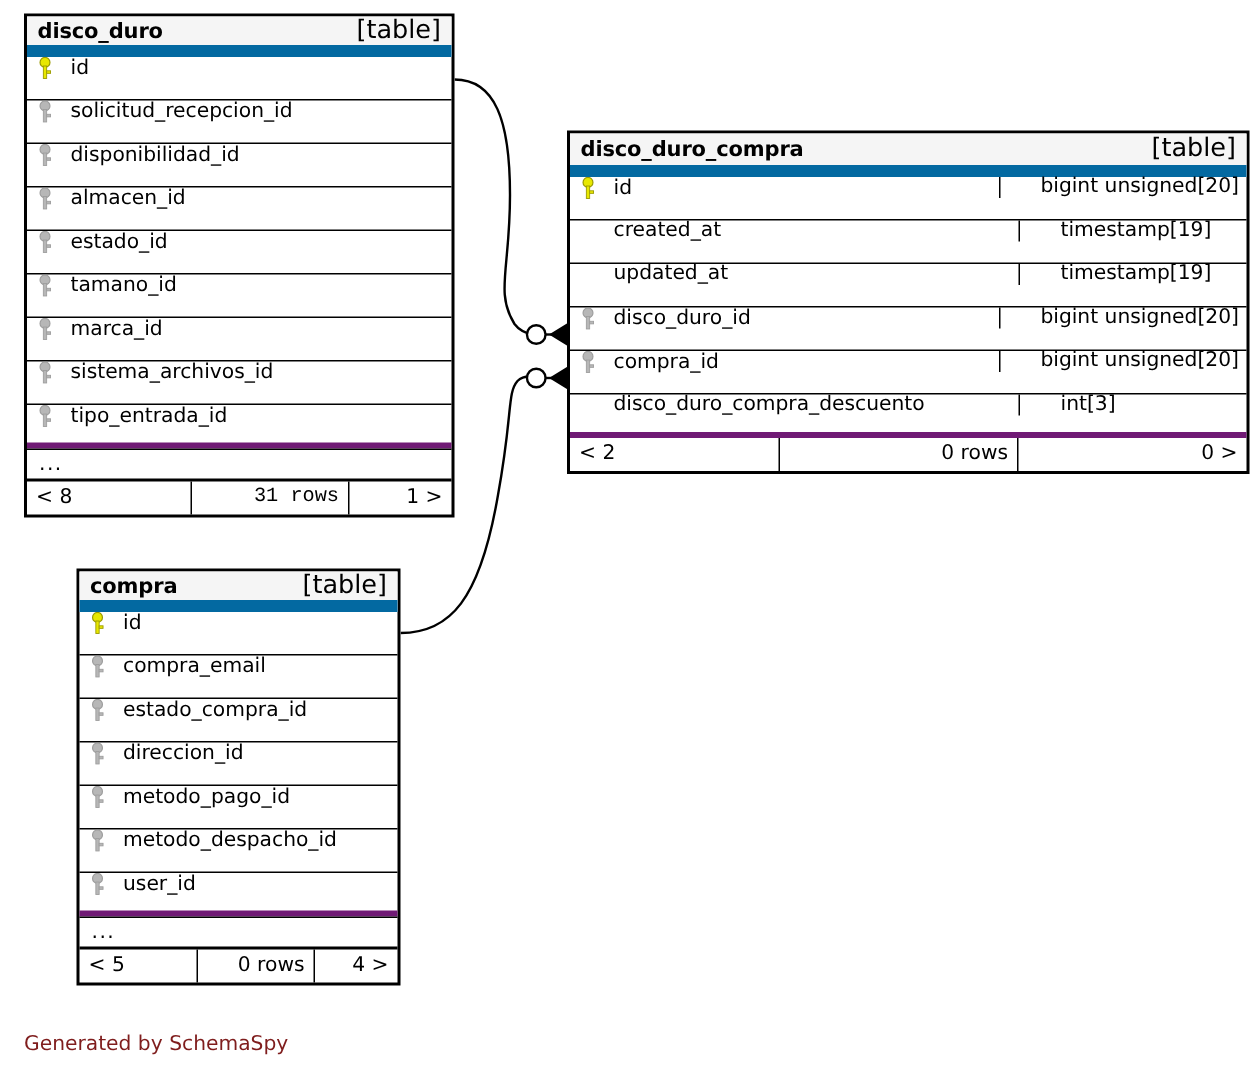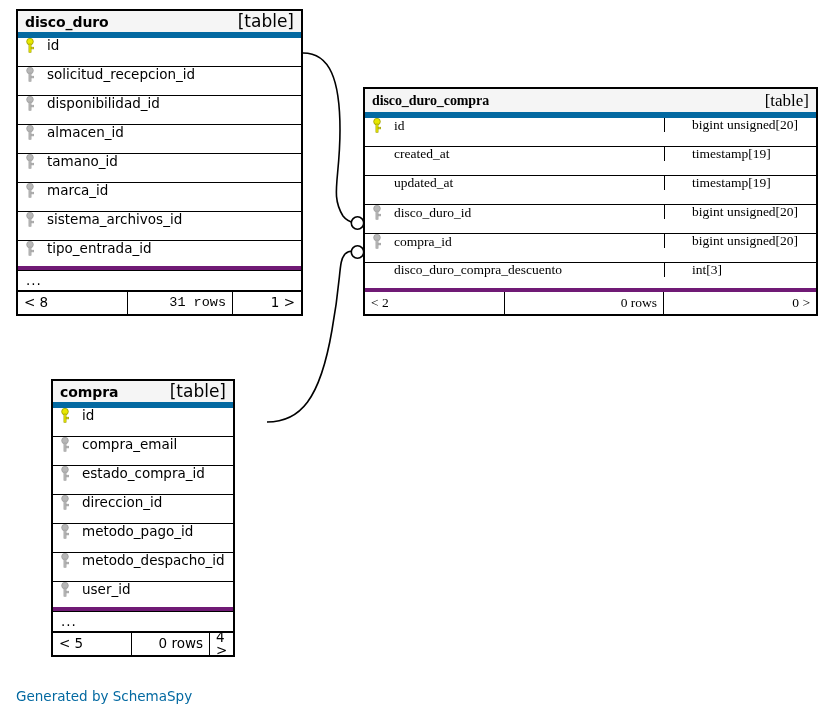--- a/index.html
+++ b/index.html
@@ -39,21 +39,21 @@
     box-sizing: border-box;
     font-size: 13.5px;
     line-height: 1;
   }
 
   .tbl-title {
     display: flex;
     align-items: center;
     justify-content: space-between;
     background: #f5f5f5;
-    border-bottom: 6px solid #0369a1;
+    border-bottom: 8px solid #0369a1;
     box-sizing: border-box;
     padding: 0 7px;
     height: 27px;
   }
   .tbl-title .tname {
     font-weight: bold;
     font-size: 14px;
     letter-spacing: -0.1px;
   }
   .tbl-title .ttag {
@@ -135,42 +135,42 @@
 
   
   #tbl-disco-duro {
     left: 16px; top: 9px; width: 287px;
   }
   #tbl-disco-duro .foot-cell:nth-child(1) { flex: 0 0 110px; }
   #tbl-disco-duro .foot-cell:nth-child(2) { flex: 0 0 105px; font-family: Liberation Mono, monospace; }
   #tbl-disco-duro .foot-cell:nth-child(3) { flex: 1 1 auto; }
 
   #tbl-compra {
-    left: 51px; top: 379px; width: 184px;
+    left: 51px; top: 379px; width: 216px;
   }
   #tbl-compra .foot-cell:nth-child(1) { flex: 0 0 79px; }
   #tbl-compra .foot-cell:nth-child(2) { flex: 0 0 78px; }
   #tbl-compra .foot-cell:nth-child(3) { flex: 1 1 auto; }
 
   #tbl-ddc {
-    left: 363px; top: 87px; width: 455px; font-family: Liberation Serif, serif;
+    left: 378px; top: 87px; width: 455px;
   }
   #tbl-ddc .col-type { flex: 0 0 152px; padding-left: 27px; }
   #tbl-ddc .foot-cell:nth-child(1) { flex: 0 0 140px; }
   #tbl-ddc .foot-cell:nth-child(2) { flex: 0 0 159px; }
   #tbl-ddc .foot-cell:nth-child(3) { flex: 1 1 auto; }
   #tbl-ddc .tbl-title { height: 29px; }
   #tbl-ddc .col-row { height: 29px; }
 
   .footer-note {
     position: absolute;
     left: 16px;
     top: 688px;
     font-size: 13.5px;
-    color: #0369a1;
+    color: #7f1d1d;
   }
 </style>
 </head>
 <body>
 
 <div id="canvas">
 
   <svg id="edges" viewBox="0 0 839 717" width="839" height="717">
 
     <path d="M303,53 C330,53 340,80 340,130 C340,180 330,195 343,216 C346,220 350,222 355,223" fill="none" stroke="#000000" stroke-width="1.6"></path>
@@ -236,20 +236,32 @@
           <svg width="11" height="15" viewBox="0 0 11 15">
               <circle cx="4" cy="3.6" r="3.3" fill="#b7b7b7" stroke="#9e9e9e" stroke-width="0.8"></circle>
               <rect x="2.9" y="6" width="2.2" height="8.3" fill="#b7b7b7" stroke="#9e9e9e" stroke-width="0.6"></rect>
               <rect x="5.1" y="9.2" width="2.6" height="1.7" fill="#b7b7b7" stroke="#9e9e9e" stroke-width="0.6"></rect>
             </svg>
         </span>
         <span class="col-label">almacen_id</span>
       </div>
     </div>
 
+    <div class="col-row">
+      <div class="col-name">
+        <span class="keyslot">
+          <svg width="11" height="15" viewBox="0 0 11 15">
+              <circle cx="4" cy="3.6" r="3.3" fill="#b7b7b7" stroke="#9e9e9e" stroke-width="0.8"></circle>
+              <rect x="2.9" y="6" width="2.2" height="8.3" fill="#b7b7b7" stroke="#9e9e9e" stroke-width="0.6"></rect>
+              <rect x="5.1" y="9.2" width="2.6" height="1.7" fill="#b7b7b7" stroke="#9e9e9e" stroke-width="0.6"></rect>
+            </svg>
+        </span>
+        <span class="col-label">estado_id</span>
+      </div>
+    </div>
 
     <div class="col-row">
       <div class="col-name">
         <span class="keyslot">
           <svg width="11" height="15" viewBox="0 0 11 15">
               <circle cx="4" cy="3.6" r="3.3" fill="#b7b7b7" stroke="#9e9e9e" stroke-width="0.8"></circle>
               <rect x="2.9" y="6" width="2.2" height="8.3" fill="#b7b7b7" stroke="#9e9e9e" stroke-width="0.6"></rect>
               <rect x="5.1" y="9.2" width="2.6" height="1.7" fill="#b7b7b7" stroke="#9e9e9e" stroke-width="0.6"></rect>
             </svg>
         </span>

